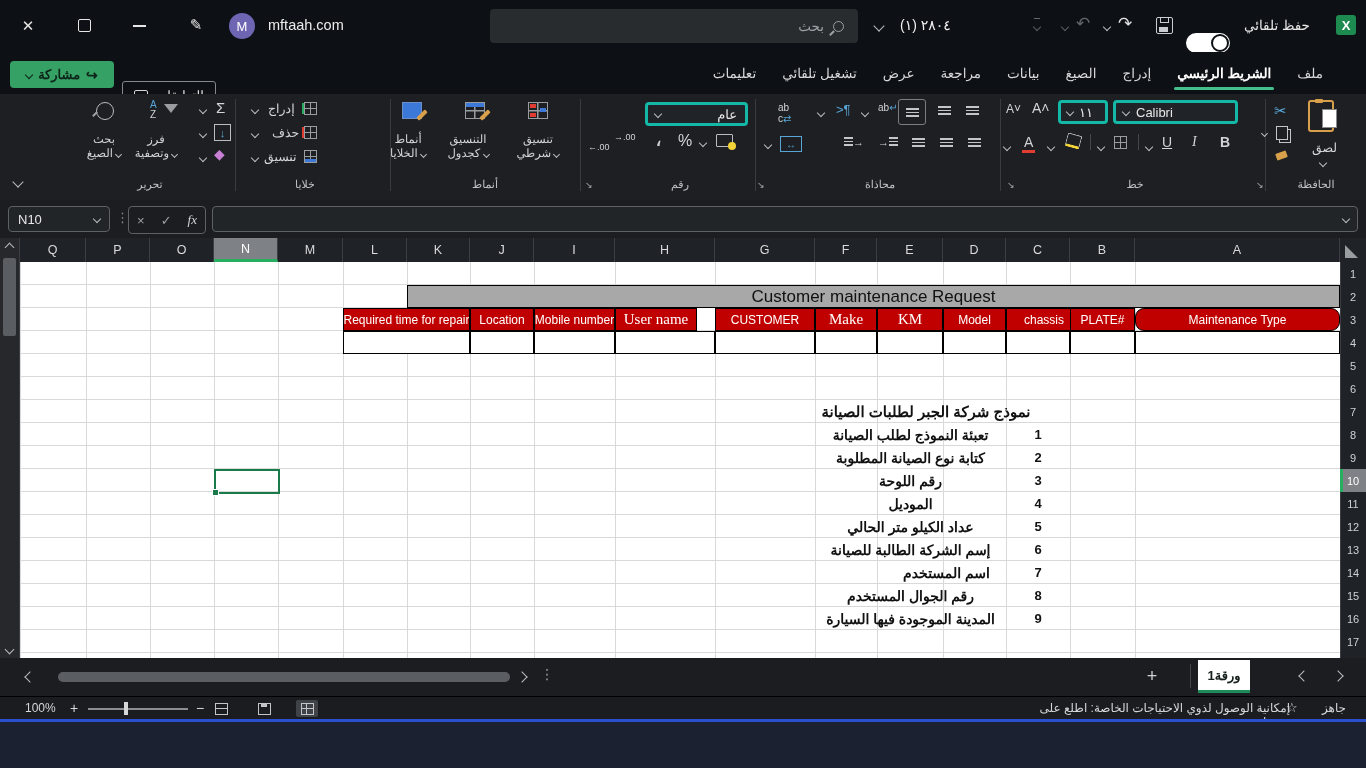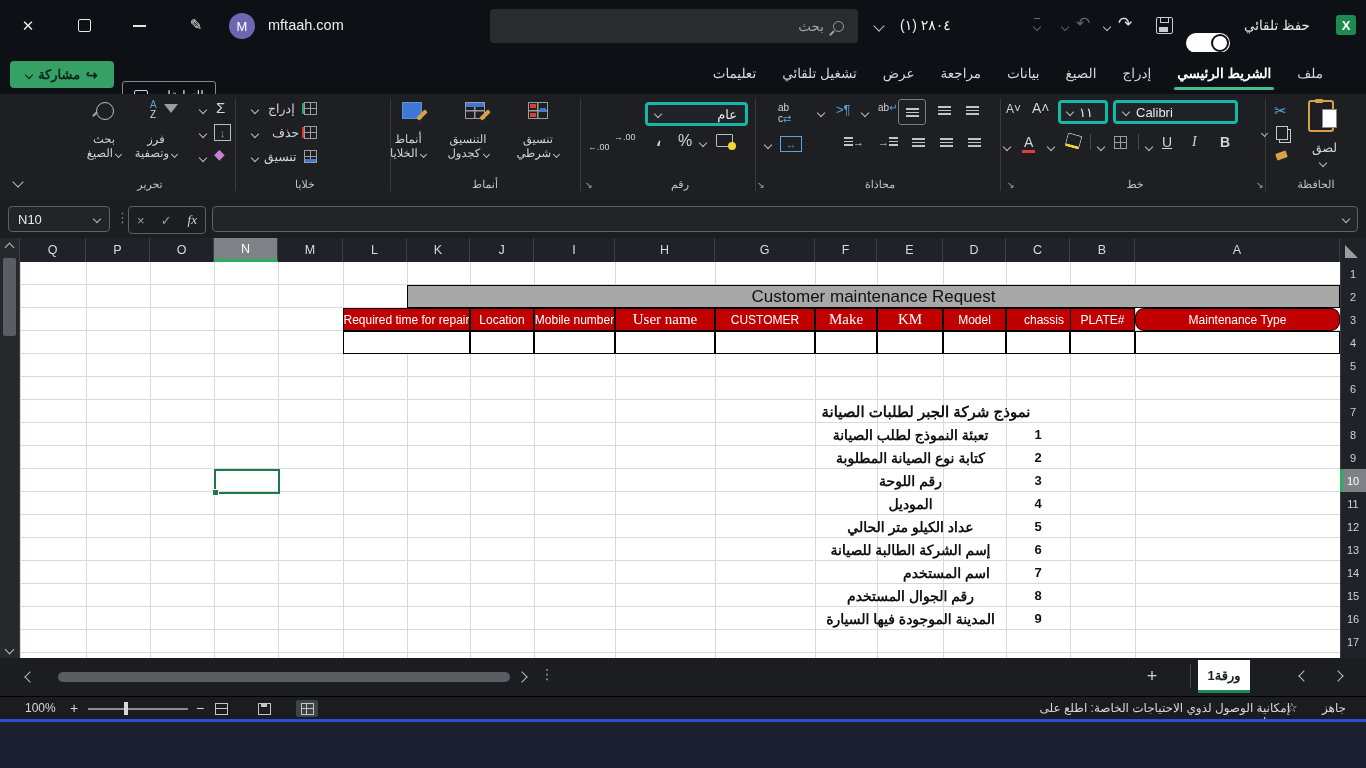--- a/index.html
+++ b/index.html
@@ -363,21 +363,21 @@
         <div class="rownum" style="top: 368px;">17</div>
       </div>
     <div id="content">
         <div style="position: absolute; left: 407px; top: 47px; width: 933px; height: 23px; background: rgb(168, 168, 168); border: 1px solid rgb(0, 0, 0); box-sizing: border-box; display: flex; align-items: center; justify-content: center; color: rgb(17, 17, 17); font-size: 17px;">Customer maintenance Request</div>
         <div class="redcell" style="left: 343px; top: 70px; width: 127px;">Required time for repair</div>
         <div class="empcell" style="left: 343px; top: 93px; width: 127px;"></div>
         <div class="redcell" style="left: 470px; top: 70px; width: 64px;">Location</div>
         <div class="empcell" style="left: 470px; top: 93px; width: 64px;"></div>
         <div class="redcell" style="left: 534px; top: 70px; width: 81px;">Mobile number</div>
         <div class="empcell" style="left: 534px; top: 93px; width: 81px;"></div>
-        <div class="redcell serif" style="left: 615px; top: 70px; width: 100px;">User name</div>
+        <div class="redcell serif" style="left: 615px; top: 70px; width: 82px;">User name</div>
         <div class="empcell" style="left: 615px; top: 93px; width: 100px;"></div>
         <div class="redcell" style="left: 715px; top: 70px; width: 100px;">CUSTOMER</div>
         <div class="empcell" style="left: 715px; top: 93px; width: 100px;"></div>
         <div class="redcell serif" style="left: 815px; top: 70px; width: 62px;">Make</div>
         <div class="empcell" style="left: 815px; top: 93px; width: 62px;"></div>
         <div class="redcell serif" style="left: 877px; top: 70px; width: 66px;">KM</div>
         <div class="empcell" style="left: 877px; top: 93px; width: 66px;"></div>
         <div class="redcell" style="left: 943px; top: 70px; width: 63px;">Model</div>
         <div class="empcell" style="left: 943px; top: 93px; width: 63px;"></div>
         <div class="redcell" style="left: 1006px; top: 70px; width: 76px;">chassis</div>

